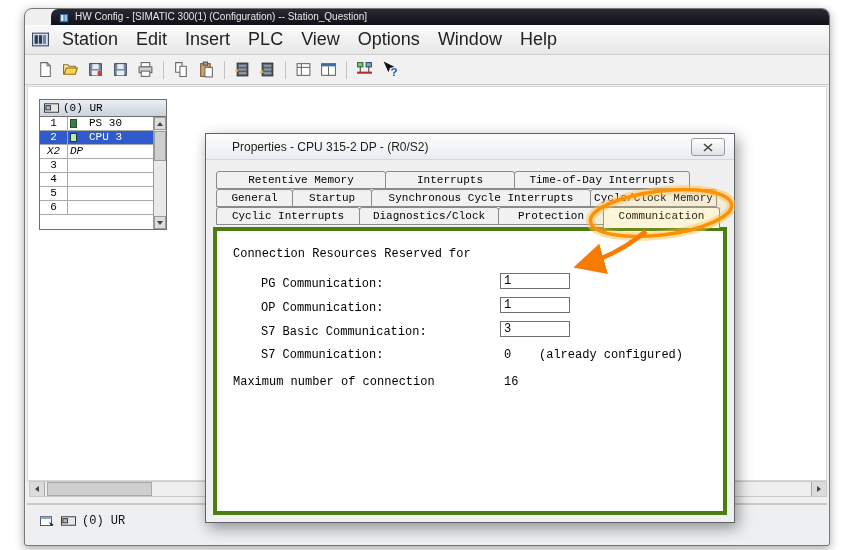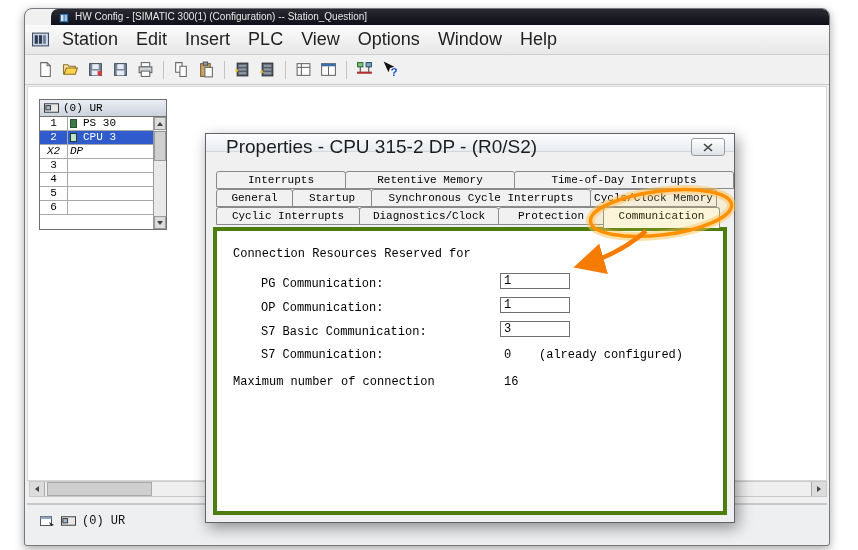--- a/index.html
+++ b/index.html
@@ -34,21 +34,21 @@
   .rack-panel { position:absolute; left:14px; top:90px; width:128px;
     border:1px solid #6f6f6f; background:#fff; }
   .rack-header { height:17px; display:flex; align-items:center; gap:4px; padding-left:4px;
     background:linear-gradient(#eaeef4,#ccd3dd); border-bottom:1px solid #6f6f6f;
     font-family:"Liberation Mono", monospace; font-size:11px; }
   .rack-body { position:relative; height:112px; }
   .rack-table { position:absolute; left:0; top:0; width:113px; }
   .rack-row { display:flex; height:14px; border-bottom:1px solid #a9a9a9;
     font-family:"Liberation Mono", monospace; font-size:11px; background:#fff; }
   .rack-row .slot { width:28px; border-right:1px solid #a9a9a9; text-align:center; line-height:13px; }
-  .rack-row .name { flex:1; display:flex; align-items:center; gap:6px; padding-left:2px;
+  .rack-row .name { flex:1; display:flex; align-items:center; gap:12px; padding-left:2px;
     line-height:13px; white-space:nowrap; overflow:hidden; }
   .rack-row.selected { background:#2f5bcd; color:#fff; }
   .rack-row.selected .slot { color:#fff; }
   .rack-row.italic .slot, .rack-row.italic .name { font-style:italic; }
   .rack-scroll { position:absolute; right:0; top:0; width:13px; height:112px;
     background:#e9e9e9; border-left:1px solid #9a9a9a; }
   .sbtn { position:absolute; left:0; width:12px; height:13px; background:#dcdcdc;
     border:1px solid #9a9a9a; display:flex; align-items:center; justify-content:center; }
   .rack-scroll .up { top:0; } .rack-scroll .down { bottom:0; }
   .rack-scroll .thumb { position:absolute; left:0; top:14px; width:12px; height:30px;
@@ -67,22 +67,22 @@
   .hscroll .thumb { position:absolute; left:17px; top:0; width:105px; height:14px;
     background:#cfcfcf; border:1px solid #a9a9a9; }
   .lower-pane { position:absolute; left:2px; right:2px; top:494px; bottom:2px;
     background:#edeff1; border-top:2px solid #c6c9cc; }
   .lower-row { display:flex; align-items:center; gap:6px; padding:9px 0 0 12px;
     font-family:"Liberation Mono", monospace; font-size:12px; color:#111; }
 
   
   .dialog { position:absolute; left:205px; top:133px; width:530px; height:390px;
     background:#f0f0f0; border:1px solid #5f6368; box-shadow:3px 5px 14px rgba(0,0,0,.4); z-index:10; }
-  .dlg-title { position:relative; height:18px; background:linear-gradient(#fdfdfe,#e8ecf1);
-    border-bottom:1px solid #d4d8dd; font-size:19px; color:#1d1d1d; line-height:26px; padding-left:20px; }
+  .dlg-title { position:relative; height:26px; background:linear-gradient(#fdfdfe,#e8ecf1);
+    border-bottom:1px solid #d4d8dd; font-size:12px; color:#1d1d1d; line-height:26px; padding-left:26px; }
   .dlg-close { position:absolute; right:9px; top:4px; width:34px; height:18px;
     background:linear-gradient(#fefefe,#dfe3e8); border:1px solid #979ca2; border-radius:3px;
     display:flex; align-items:center; justify-content:center; cursor:default; }
 
   .tabs { position:absolute; left:10px; top:37px; width:510px; height:56px; }
   .tabrow { position:absolute; left:0; display:flex; height:18px; }
   .tab { height:18px; background:#f1f1f1; border:1px solid #8a8a8a; border-radius:3px 3px 0 0;
     margin-right:-1px; text-align:center; line-height:17px; overflow:hidden; white-space:nowrap;
     font-family:"Liberation Mono", monospace; font-size:11px; color:#000; }
   .tab.active { height:21px; background:#fbfaf2; border-bottom:none; position:relative; z-index:3; }
@@ -340,23 +340,23 @@
       <span>Properties - CPU 315-2 DP - (R0/S2)</span>
       <span class="dlg-close">
         <svg width="10" height="9" viewBox="0 0 10 9">
             <path d="M1 1l8 7M9 1l-8 7" stroke="#444" stroke-width="1.6" fill="none"></path>
           </svg>
       </span>
     </div>
 
     <div class="tabs">
       <div class="tabrow" style="top:0">
+        <div class="tab" style="width:170px">Retentive Memory</div>
         <div class="tab" style="width:130px">Interrupts</div>
-        <div class="tab" style="width:170px">Retentive Memory</div>
-        <div class="tab" style="width:220px">Time-of-Day Interrupts</div>
+        <div class="tab" style="width:176px">Time-of-Day Interrupts</div>
       </div>
       <div class="tabrow" style="top:18px">
         <div class="tab" style="width:77px">General</div>
         <div class="tab" style="width:80px">Startup</div>
         <div class="tab" style="width:220px">Synchronous Cycle Interrupts</div>
         <div class="tab" style="width:127px">Cycle/Clock Memory</div>
       </div>
       <div class="tabrow" style="top:36px">
         <div class="tab" style="width:144px">Cyclic Interrupts</div>
         <div class="tab" style="width:140px">Diagnostics/Clock</div>

